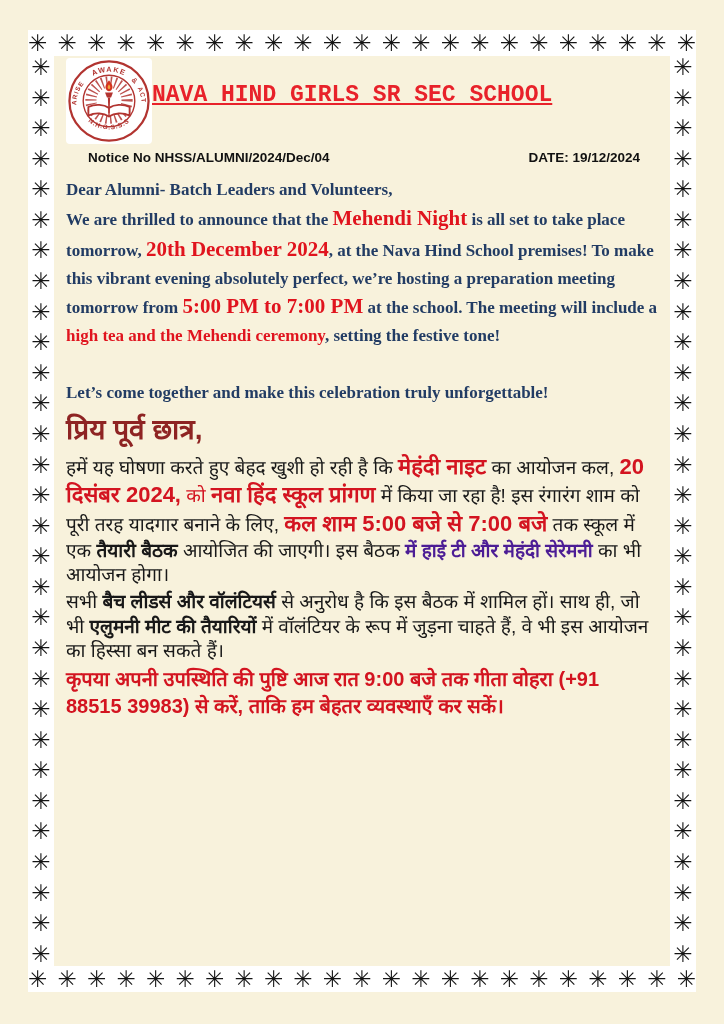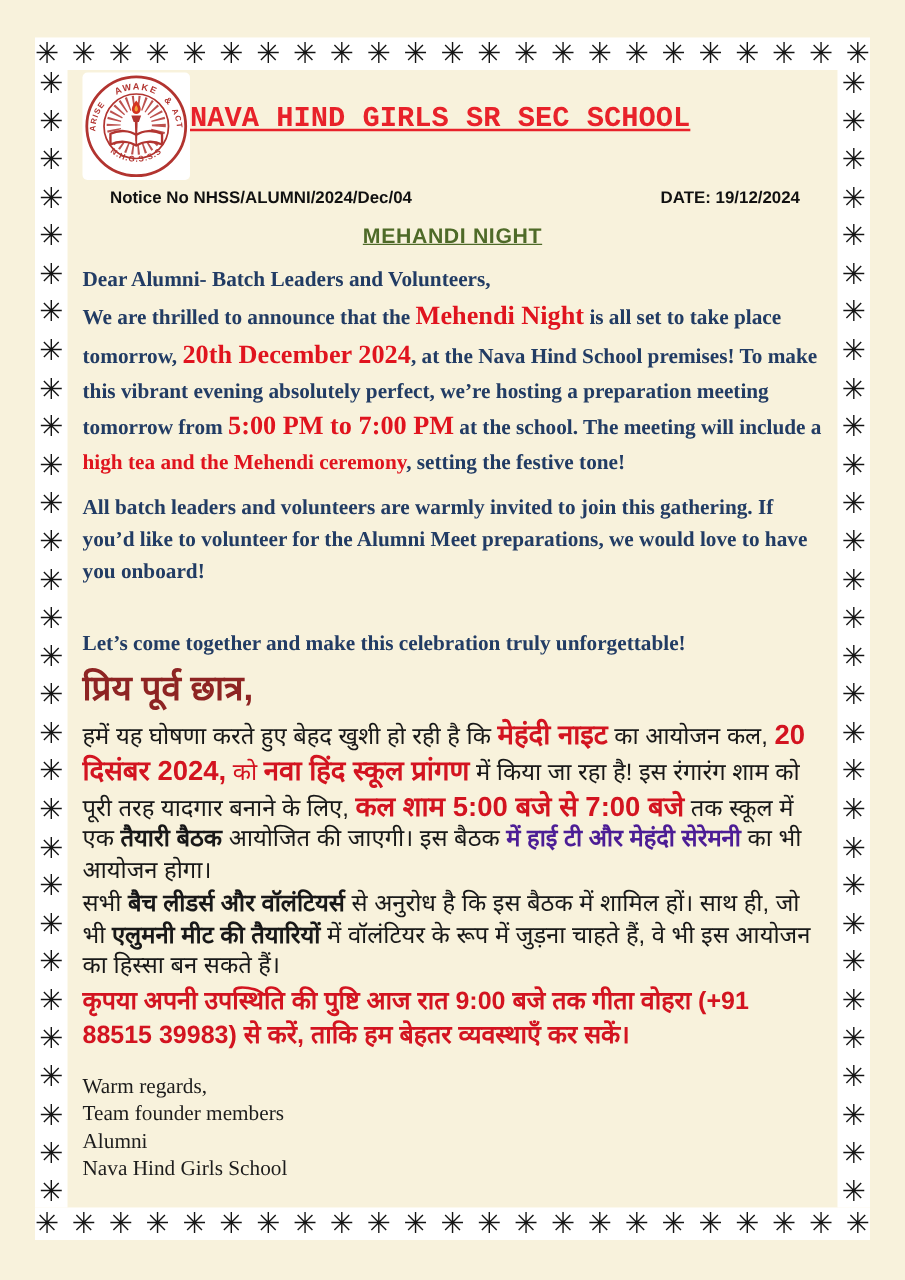--- a/index.html
+++ b/index.html
@@ -223,37 +223,29 @@
         </svg>
       </div>
       <div class="title">NAVA HIND GIRLS SR SEC SCHOOL</div>
     </div>
 
     <div class="notice-row">
       <span>Notice No NHSS/ALUMNI/2024/Dec/04</span>
       <span>DATE: 19/12/2024</span>
     </div>
 
-    <div class="subject">MEHANDI NIGHT</div>
 
     <div class="eng">
       <p class="salutation">Dear Alumni- Batch Leaders and Volunteers,</p>
       <p><span> We are thrilled to announce that the </span><span class="seg-rb">Mehendi Night</span><span> is all set to take place tomorrow, </span><span class="seg-rb">20th December 2024</span><span>, at the Nava Hind School premises! To make this vibrant evening absolutely perfect, we’re hosting a preparation meeting tomorrow from </span><span class="seg-rb">5:00 PM to 7:00 PM</span><span> at the school. The meeting will include a </span><span class="seg-r">high tea and the Mehendi ceremony</span><span>, setting the festive tone!</span></p>
-      <p><span>All batch leaders and volunteers are warmly invited to join this gathering. If you’d like to volunteer for the Alumni Meet preparations, we would love to have you onboard!</span></p>
       <p class="last"><span>Let’s come together and make this celebration truly unforgettable!</span></p>
     </div>
 
     <div class="hin">
       <p class="hindi-salutation">प्रिय पूर्व छात्र,</p>
       <p><span>हमें यह घोषणा करते हुए बेहद खुशी हो रही है कि </span><span class="seg-hrb">मेहंदी नाइट</span><span> का आयोजन कल, </span><span class="seg-hrb">20 दिसंबर 2024,</span><span class="seg-hr"> को </span><span class="seg-hrb">नवा हिंद स्कूल प्रांगण</span><span> में किया जा रहा है! इस रंगारंग शाम को पूरी तरह यादगार बनाने के लिए, </span><span class="seg-hrb">कल शाम 5:00 बजे से 7:00 बजे</span><span> तक स्कूल में एक </span><span class="seg-hb">तैयारी बैठक</span><span> आयोजित की जाएगी। इस बैठक </span><span class="seg-hrn">में हाई टी और मेहंदी सेरेमनी</span><span> का भी आयोजन होगा।</span></p>
       <p><span>सभी </span><span class="seg-hb">बैच लीडर्स और वॉलंटियर्स</span><span> से अनुरोध है कि इस बैठक में शामिल हों। साथ ही, जो भी </span><span class="seg-hb">एलुमनी मीट की तैयारियों</span><span> में वॉलंटियर के रूप में जुड़ना चाहते हैं, वे भी इस आयोजन का हिस्सा बन सकते हैं।</span></p>
       <p class="red-para"><span>कृपया अपनी उपस्थिति की पुष्टि आज रात 9:00 बजे तक गीता वोहरा (+91 88515 39983) से करें, ताकि हम बेहतर व्यवस्थाएँ कर सकें।</span></p>
     </div>
 
-    <div class="signature">
-      <div>Warm regards,</div>
-      <div>Team founder members</div>
-      <div>Alumni</div>
-      <div>Nava Hind Girls School</div>
-    </div>
 
   </div>
 </div>
 
 </body></html>

